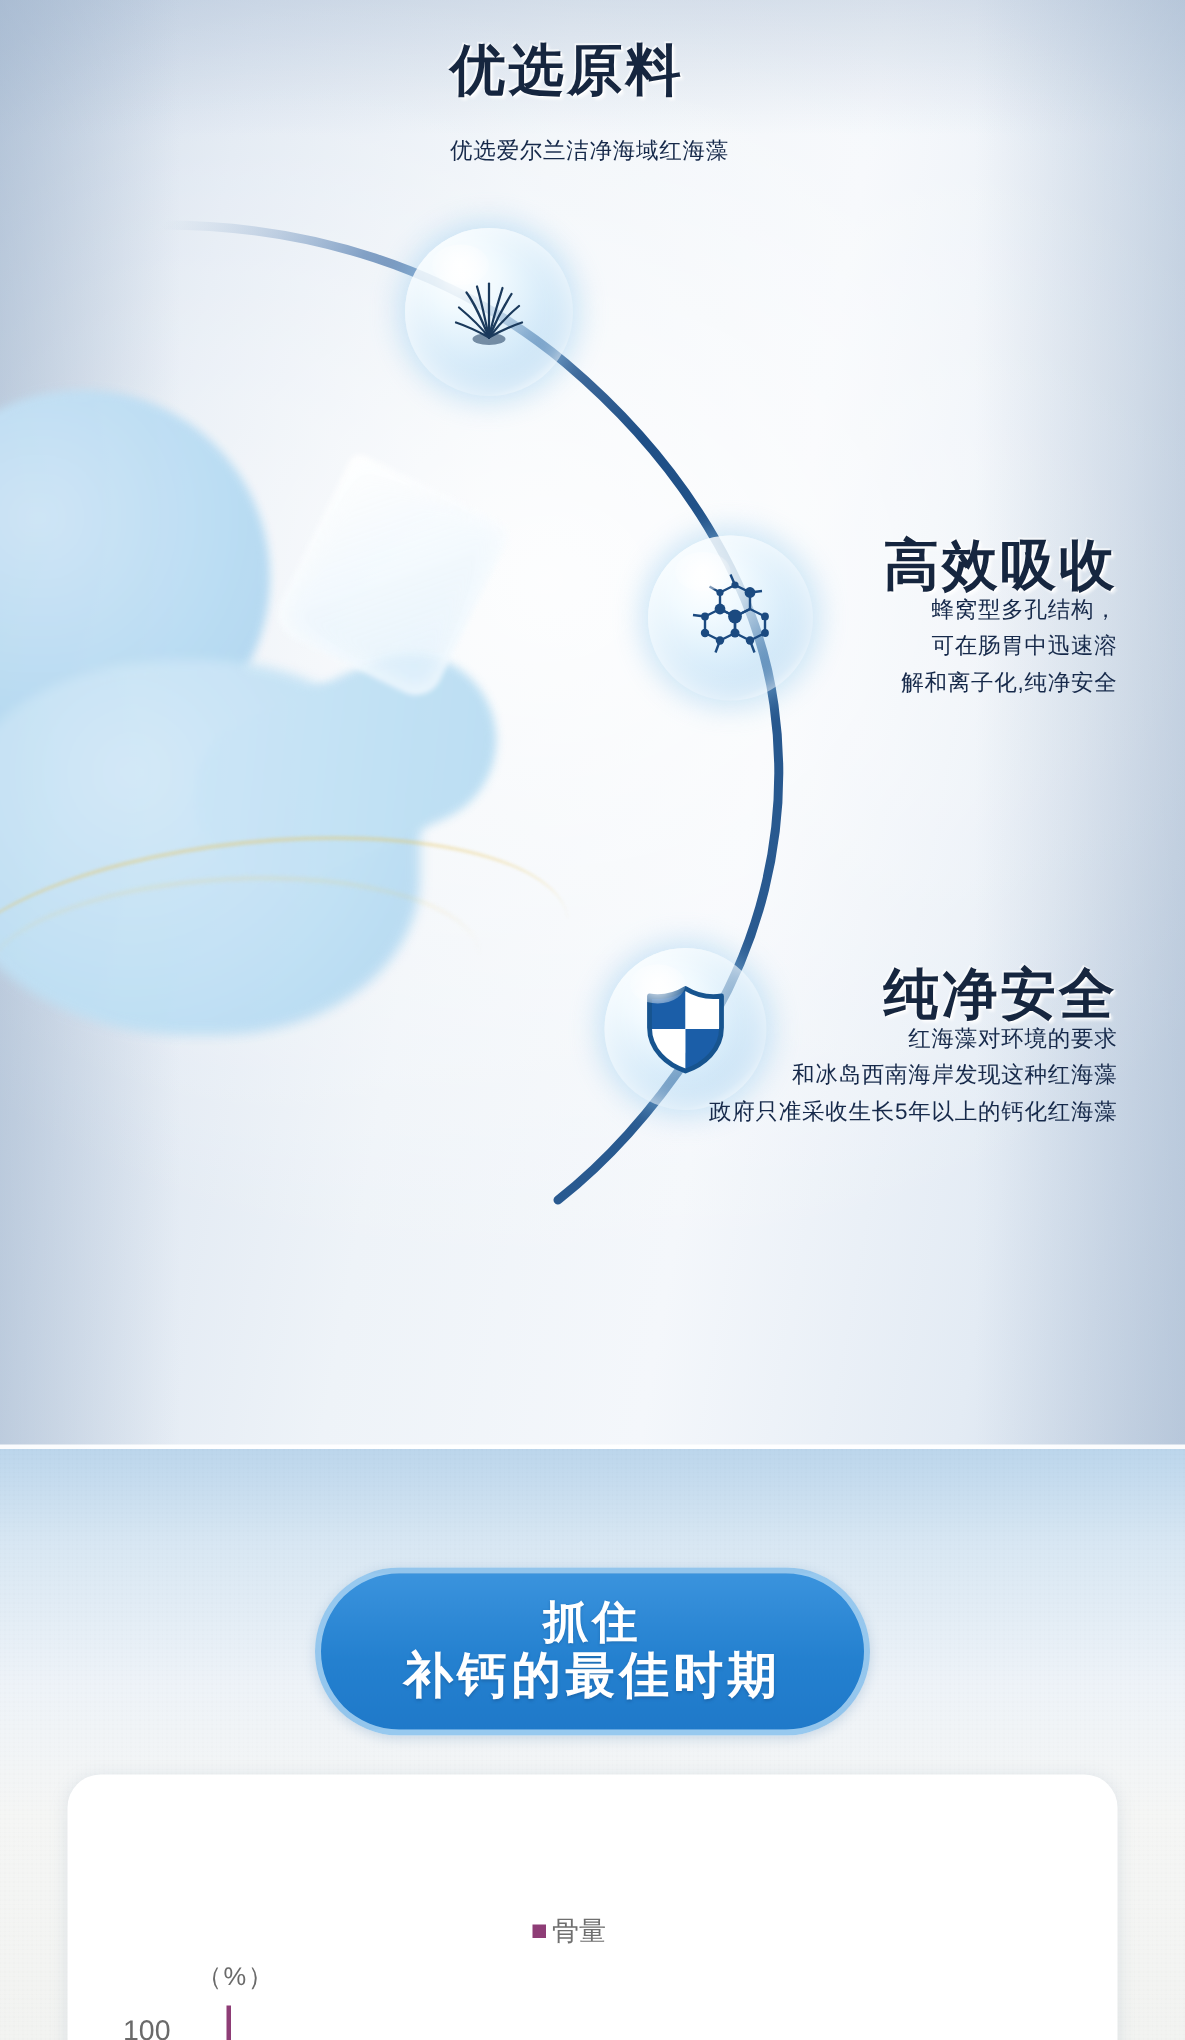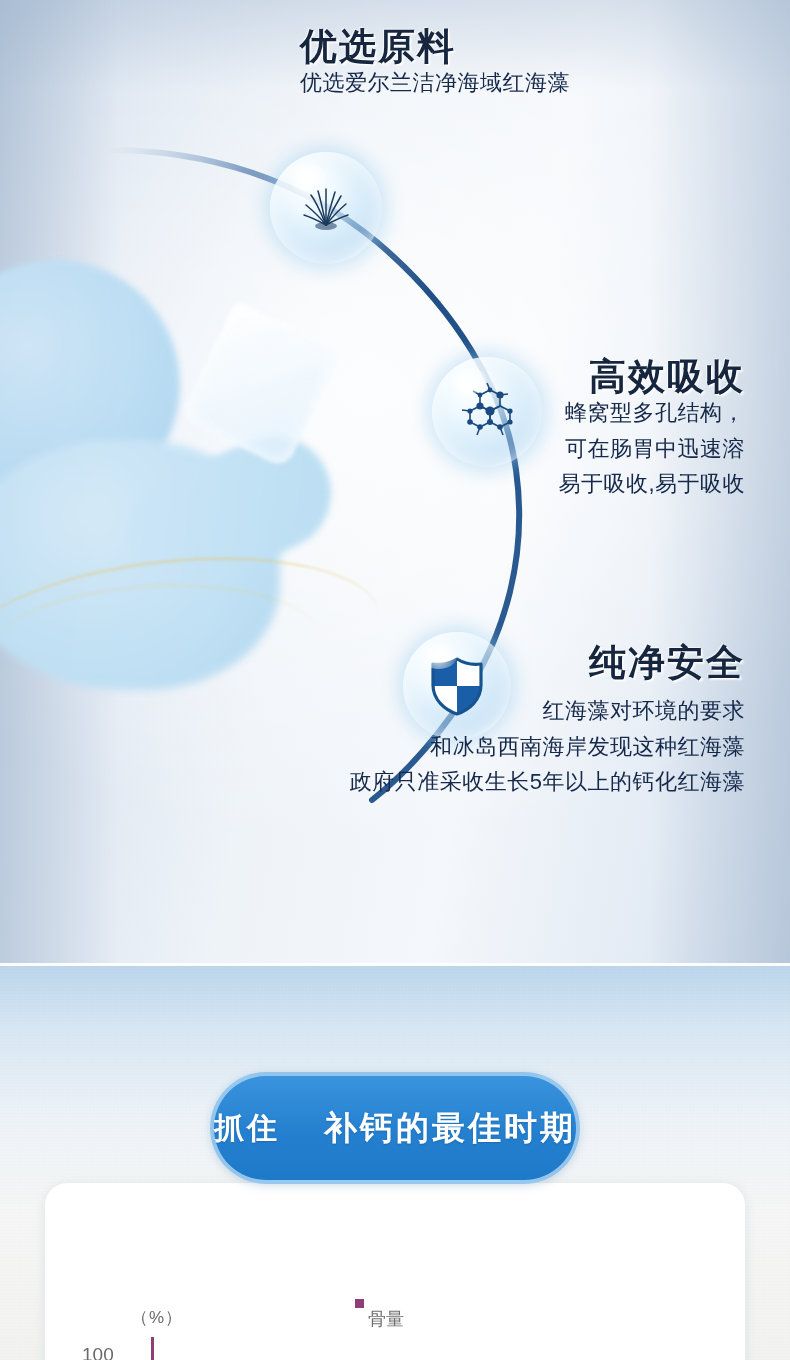--- a/index.html
+++ b/index.html
@@ -58,57 +58,57 @@
   #bubble-1{left:270px;top:152px;width:112px;height:112px;}
   #bubble-2{left:432px;top:357px;width:110px;height:110px;}
   #bubble-3{left:403px;top:632px;width:108px;height:108px;}
 
   
   .blk{position:absolute;}
   .h-title{
     font-size:37px;font-weight:bold;color:#16263f;letter-spacing:2px;line-height:1;
     text-shadow:1px 1px 0 rgba(255,255,255,.95), 2px 2px 2px rgba(255,255,255,.7), -1px -1px 0 rgba(255,255,255,.6);
   }
-  .h-sub{font-size:22px;color:#16294a;line-height:1.62;letter-spacing:.5px;white-space:nowrap;}
+  .h-sub{font-size:15px;color:#16294a;line-height:1.62;letter-spacing:.5px;white-space:nowrap;}
   .ta-left{text-align:left;}
   .ta-right{text-align:right;}
 
   #block-1{left:300px;top:28px;width:380px;}
-  #block-1 .h-title{margin-bottom:0;}
+  #block-1 .h-title{margin-bottom:24px;}
   #block-2{left:410px;top:358px;width:335px;}
   #block-2 .h-title{text-align:right;}
   #block-3{left:255px;top:644px;width:490px;}
-  #block-3 .h-title{text-align:right;margin-bottom:12px;}
+  #block-3 .h-title{text-align:right;}
 
   
   .panel-bot{position:absolute;left:0;top:966px;width:790px;height:394px;
     background:linear-gradient(180deg,#bcd6ec 0%,#d8e7f3 16%,#eef3f8 40%,#f5f6f5 62%,#f2f3f1 100%);
     overflow:hidden;}
   .panel-bot .paper{position:absolute;inset:0;opacity:.5;
     background:
       repeating-linear-gradient(0deg, rgba(0,0,0,.012) 0 1px, rgba(255,255,255,0) 1px 3px),
       repeating-linear-gradient(90deg, rgba(0,0,0,.012) 0 1px, rgba(255,255,255,0) 1px 3px);}
   .divider{position:absolute;left:0;top:963px;width:790px;height:3px;background:rgba(255,255,255,.92);}
 
-  .badge{position:absolute;left:210px;top:1072px;width:370px;height:112px;border-radius:56px;
+  .badge{position:absolute;left:210px;top:1045px;width:370px;height:112px;border-radius:56px;
     background:linear-gradient(180deg,#3a93dd 0%,#2480cf 55%,#1f79c9 100%);
     border:4px solid rgba(168,210,242,.85);
-    display:flex;flex-direction:row;align-items:center;justify-content:space-between;
+    display:flex;flex-direction:column;align-items:center;justify-content:center;
     box-shadow:0 2px 8px rgba(80,130,180,.25);z-index:3;}
   .badge span{display:block;color:#fff;font-weight:bold;letter-spacing:3px;
     text-shadow:0 1px 2px rgba(20,70,120,.35);}
   .badge .l1{font-size:30px;line-height:1.12;}
   .badge .l2{font-size:33px;line-height:1.18;}
 
   .card{position:absolute;left:45px;top:1183px;width:700px;height:230px;background:#fff;
     border-radius:22px;box-shadow:0 2px 12px rgba(120,145,170,.18);z-index:2;overflow:hidden;}
 
   .legend{position:absolute;left:355px;top:1275px;display:flex;align-items:center;gap:4px;z-index:4;}
   .legend .sw{width:9px;height:9px;background:#8e3d76;display:inline-block;}
-  .legend .lb{font-size:18px;color:#6f6f6f;margin-top:32px;}
+  .legend .lb{font-size:18px;color:#6f6f6f;}
 
   .axis-unit{position:absolute;left:131px;top:1306px;font-size:17px;color:#6a6a6a;
     letter-spacing:1px;z-index:4;}
   .tick-100{position:absolute;left:82px;top:1344px;font-size:19px;color:#6a6a6a;z-index:4;}
   .y-axis{position:absolute;left:151px;top:1337px;width:3px;height:23px;background:#8e3d76;z-index:4;}
 </style>
 </head>
 <body>
 
 <div id="page">
@@ -206,21 +206,21 @@
 
     <div class="blk" id="block-1">
       <div class="h-title ta-left">优选原料</div>
       <div class="h-sub ta-left">优选爱尔兰洁净海域红海藻</div>
     </div>
 
     <div class="blk" id="block-2">
       <div class="h-title">高效吸收</div>
       <div class="h-sub ta-right">蜂窝型多孔结构，</div>
       <div class="h-sub ta-right">可在肠胃中迅速溶</div>
-      <div class="h-sub ta-right">易于吸收,易于吸收</div>
+      <div class="h-sub ta-right">解和离子化,纯净安全</div>
     </div>
 
     <div class="blk" id="block-3">
       <div class="h-title">纯净安全</div>
       <div class="h-sub ta-right">红海藻对环境的要求</div>
       <div class="h-sub ta-right">和冰岛西南海岸发现这种红海藻</div>
       <div class="h-sub ta-right">政府只准采收生长5年以上的钙化红海藻</div>
     </div>
   </div>
 

